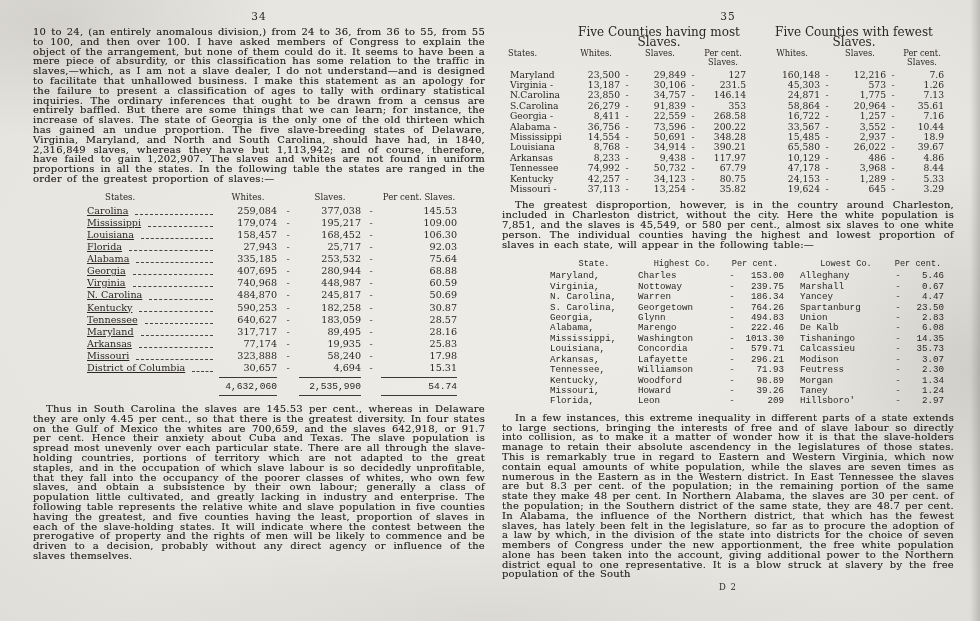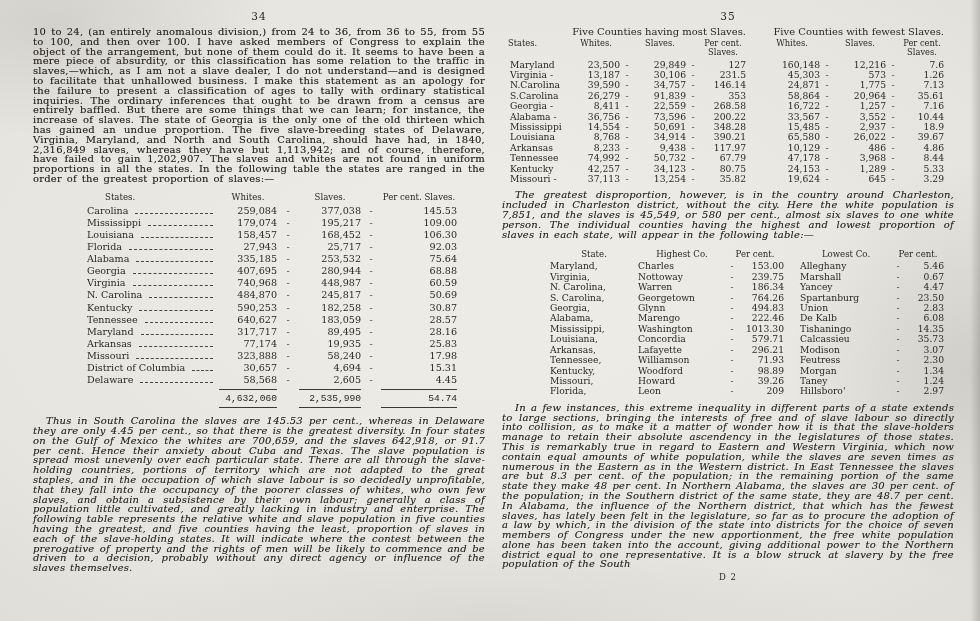--- a/index.html
+++ b/index.html
@@ -31,67 +31,67 @@
   .pagenum {
     text-align: center; font-size: 10.5px; letter-spacing: 1px;
     margin-bottom: 5px; color: #2b2822;
   }
   .para {
     margin: 0; text-align: justify;
     font-size: 10px; line-height: 9.8px;
     letter-spacing: 0.22px; word-spacing: 1.4px;
     text-shadow: 0 0 0.4px rgba(43,40,34,0.45);
   }
-  .para.indent { text-indent: 13px; font-style: italic; }
+  .para.indent { text-indent: 13px; }
 
   
   .t34 { margin: 7px 0 8px 46px; font-size: 9.6px; }
   .t34-head, .t34-row, .t34-tot {
     display: grid;
     grid-template-columns: 140px 58px 22px 62px 20px 76px;
     line-height: 12.1px;
     align-items: baseline;
   }
   .t34-head { font-size: 8.6px; line-height: 13px; margin-bottom: 1px; white-space: nowrap; }
   .h-c { text-align: center; }
   .t34-head .h-state { text-align: left; padding-left: 26px; }
-  .cell-state { display: flex; align-items: center; padding-left: 8px; }
+  .cell-state { display: flex; align-items: flex-end; padding-left: 8px; text-decoration: underline; }
   .leader {
     flex: 1; height: 7px; margin: 0 6px 2px 7px;
     border-bottom: 1.2px dashed #4a463e;
   }
   .num { text-align: right; }
   .dashcol { text-align: center; color: #4a463e; }
   .dashcol::before { content: "-"; }
   .t34-tot { margin-top: 3px; line-height: 13px; font-family: Liberation Mono, monospace; }
   .t34-tot .total {
     border-top: 1px solid #3c3933; border-bottom: 1px solid #3c3933;
     padding: 2px 0 2px 0;
   }
   .t34-tot .dashcol::before { content: ""; }
 
   
   .t35a { margin: 2px 0 6px 6px; font-size: 9.2px; }
   .t35a-group {
     display: grid; grid-template-columns: 64px 174px 18px 180px;
-    font-size: 10px; line-height: 10px; text-align: right;
+    font-size: 12px; line-height: 10px; text-align: center;
   }
   .t35a-heads, .t35a-row {
     display: grid;
     grid-template-columns: 64px 48px 14px 52px 14px 46px 18px 56px 14px 52px 14px 44px;
     line-height: 10.4px; align-items: baseline;
   }
   .t35a-heads { font-size: 8.3px; line-height: 9.3px; align-items: start; margin: 2px 0 2px 0; }
   .t35a-heads .two { white-space: pre-line; text-align: center; }
   .g1 { grid-column: 1; } .g2 { grid-column: 2; } .g4 { grid-column: 4; }
   .g6 { grid-column: 6; } .g8 { grid-column: 8; } .g10 { grid-column: 10; } .g12 { grid-column: 12; }
   .t35a .state { padding-left: 2px; white-space: nowrap; }
 
   
-  .t35b { margin: 5px 0 6px 48px; font-size: 9.2px; }
+  .t35b { margin: 5px 0 6px 48px; font-size: 9.2px; font-family: Liberation Mono, monospace; }
   .t35b-head, .t35b-row {
     display: grid;
     grid-template-columns: 88px 88px 12px 46px 16px 92px 12px 40px;
     line-height: 10.4px; align-items: baseline;
   }
   .t35b-head { font-size: 8.6px; line-height: 11px; text-align: center; margin-bottom: 1px; }
   .t35b-head .h-state { grid-column: 1; }
   .t35b-head .h-high  { grid-column: 2; }
   .t35b-head .h-hp    { grid-column: 3 / span 2; }
   .t35b-head .h-low   { grid-column: 6; }
@@ -270,31 +270,20 @@
           <div class="t34-row">
           <span class="cell-state">
               <span>District of Columbia</span>
               <span class="leader"></span>
             </span>
           <span class="num">30,657</span>
           <span class="dashcol"></span>
           <span class="num">4,694</span>
           <span class="dashcol"></span>
           <span class="num">15.31</span>
-        </div>
-          <div class="t34-row">
-          <span class="cell-state">
-              <span>Delaware</span>
-              <span class="leader"></span>
-            </span>
-          <span class="num">58,568</span>
-          <span class="dashcol"></span>
-          <span class="num">2,605</span>
-          <span class="dashcol"></span>
-          <span class="num">4.45</span>
         </div>
         </div>
 
       <div class="t34-tot">
         <span></span>
         <span class="num total">4,632,060</span>
         <span class="dashcol"></span>
         <span class="num total">2,535,990</span>
         <span class="dashcol"></span>
         <span class="num total">54.74</span>
@@ -351,21 +340,21 @@
           <span class="num">231.5</span>
           <span></span>
           <span class="num">45,303</span>
           <span class="dashcol"></span>
           <span class="num">573</span>
           <span class="dashcol"></span>
           <span class="num">1.26</span>
         </div>
           <div class="t35a-row">
           <span class="state">N.Carolina</span>
-          <span class="num">39,590</span>
+          <span class="num">23,850</span>
           <span class="dashcol"></span>
           <span class="num">34,757</span>
           <span class="dashcol"></span>
           <span class="num">146.14</span>
           <span></span>
           <span class="num">24,871</span>
           <span class="dashcol"></span>
           <span class="num">1,775</span>
           <span class="dashcol"></span>
           <span class="num">7.13</span>

